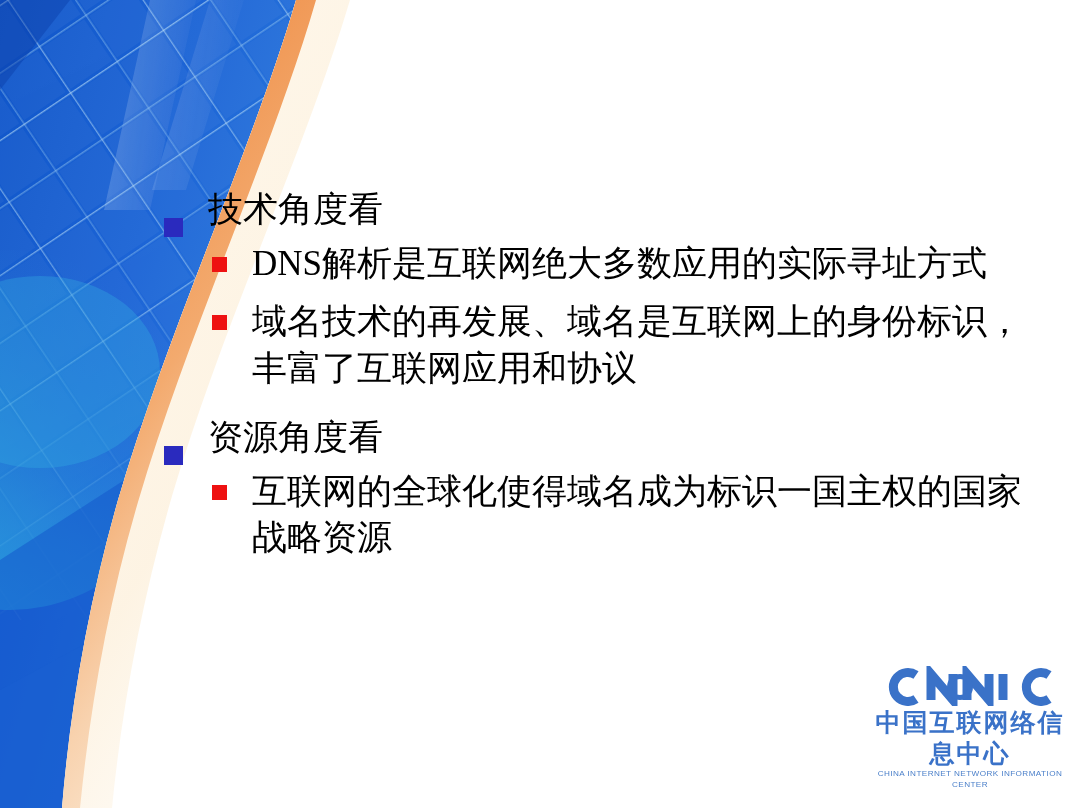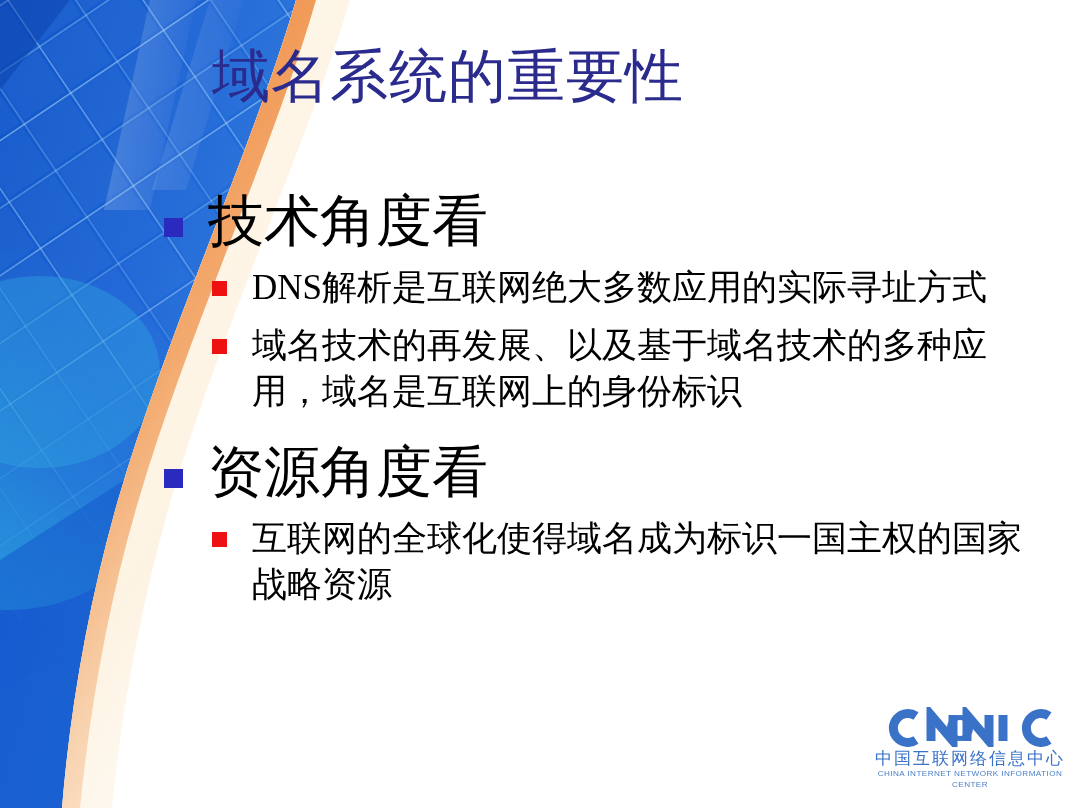--- a/index.html
+++ b/index.html
@@ -45,21 +45,21 @@
   .body-area {
     position: absolute;
     left: 160px;
     top: 190px;
     width: 890px;
   }
 
   .lvl1 {
     position: relative;
     padding-left: 48px;
-    font-size: 56px;
+    font-size: 35px;
     line-height: 1.12;
     color: #000000;
     margin-bottom: 2px;
   }
   .lvl1 .sq {
     position: absolute;
     left: 4px;
     top: 28px;
     width: 19px;
     height: 19px;
@@ -92,24 +92,24 @@
     bottom: 18px;
     width: 190px;
     text-align: center;
     font-family: "Liberation Sans", "DejaVu Sans", sans-serif;
   }
   .logo-mark {
     display: block;
     margin: 0 auto;
   }
   .logo-cn {
-    font-size: 17px;
+    font-size: 25px;
     letter-spacing: 2px;
     color: #3a72c8;
-    font-weight: 400;
+    font-weight: 700;
     line-height: 1.25;
     margin-top: 1px;
   }
   .logo-en {
     font-size: 8px;
     letter-spacing: 0.4px;
     color: #4a7fc9;
     line-height: 1.3;
     transform: scaleX(1.02);
   }
@@ -203,37 +203,36 @@
       </g>
 
       <path d="M296,0 C252,150 168,330 118,500 C88,605 70,710 62,808
                L112,808 C122,706 142,600 172,496 C222,326 306,148 350,0 Z" fill="url(#creamEdge)" opacity="0.9"></path>
 
       <path d="M296,0 C252,150 168,330 118,500 C88,605 70,710 62,808
                L80,808 C90,708 108,604 138,502 C188,332 272,152 316,0 Z" fill="url(#orangeEdge)"></path>
     </svg>
   </div>
 
-  <div class="title">域名系统的重要性</div>
 
   <div class="body-area">
 
     <div class="lvl1">
       <span class="sq"></span>
       <span>技术角度看</span>
     </div>
 
     <div class="lvl2">
       <span class="sq"></span>
       <span>DNS解析是互联网绝大多数应用的实际寻址方式</span>
     </div>
 
     <div class="lvl2">
       <span class="sq"></span>
-      <span>域名技术的再发展、以及基于域名技术的多种应用，域名是互联网上的身份标识</span>
+      <span>域名技术的再发展、域名是互联网上的身份标识，丰富了互联网应用和协议</span>
     </div>
 
     <div class="gap"></div>
 
     <div class="lvl1">
       <span class="sq"></span>
       <span>资源角度看</span>
     </div>
 
 

